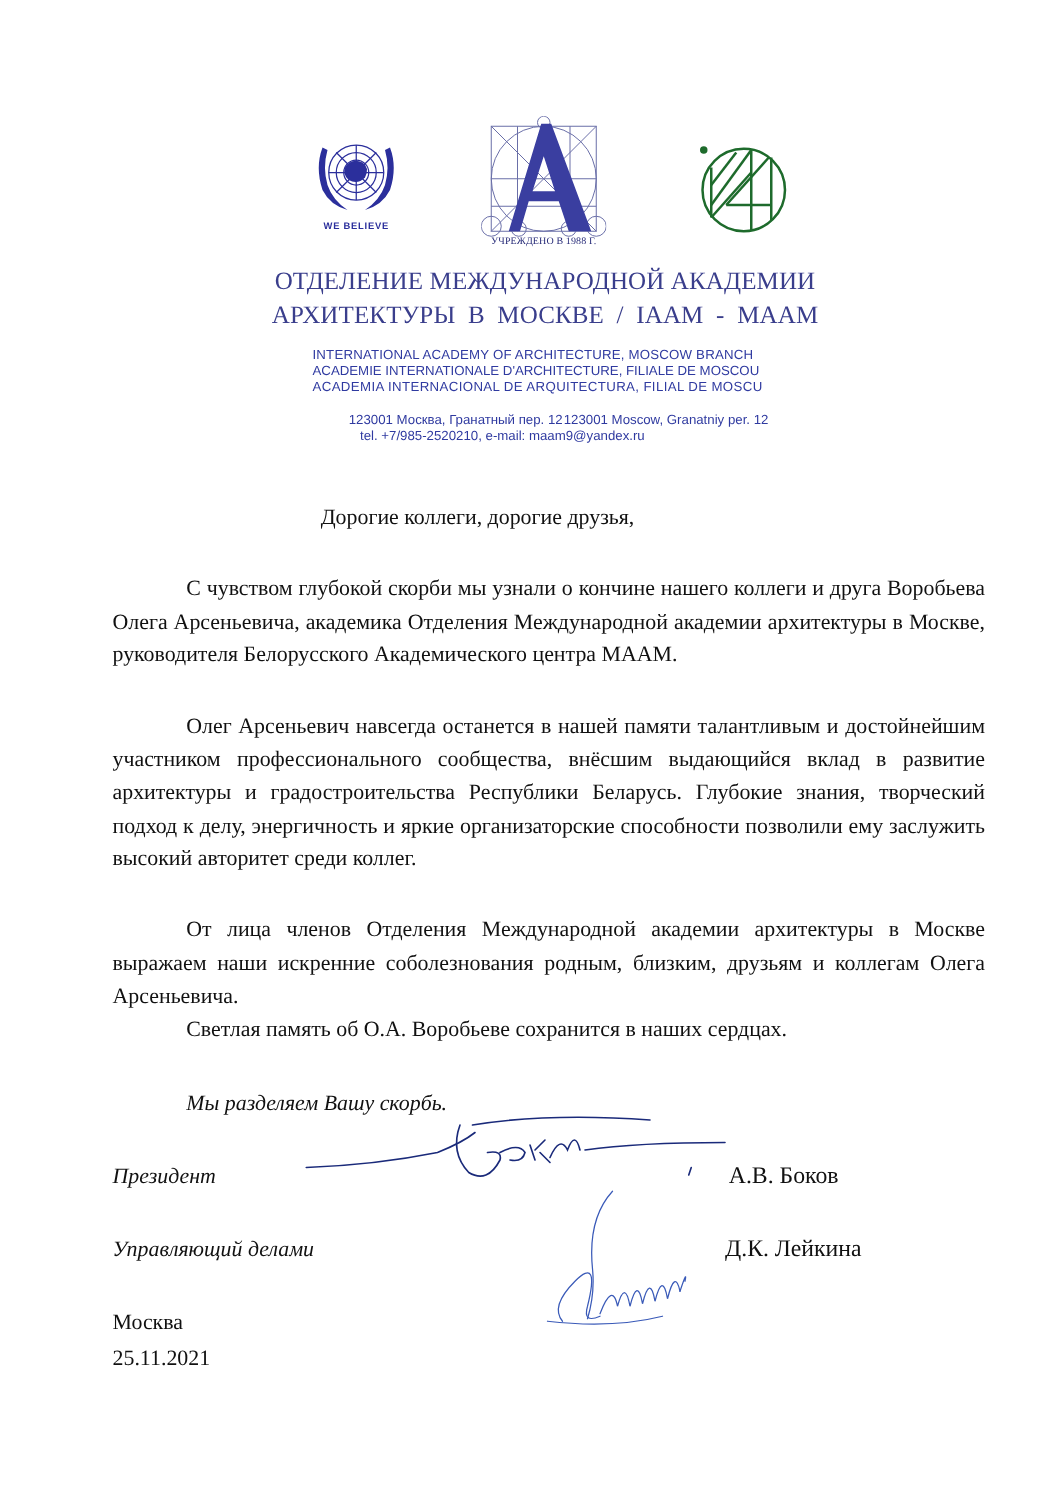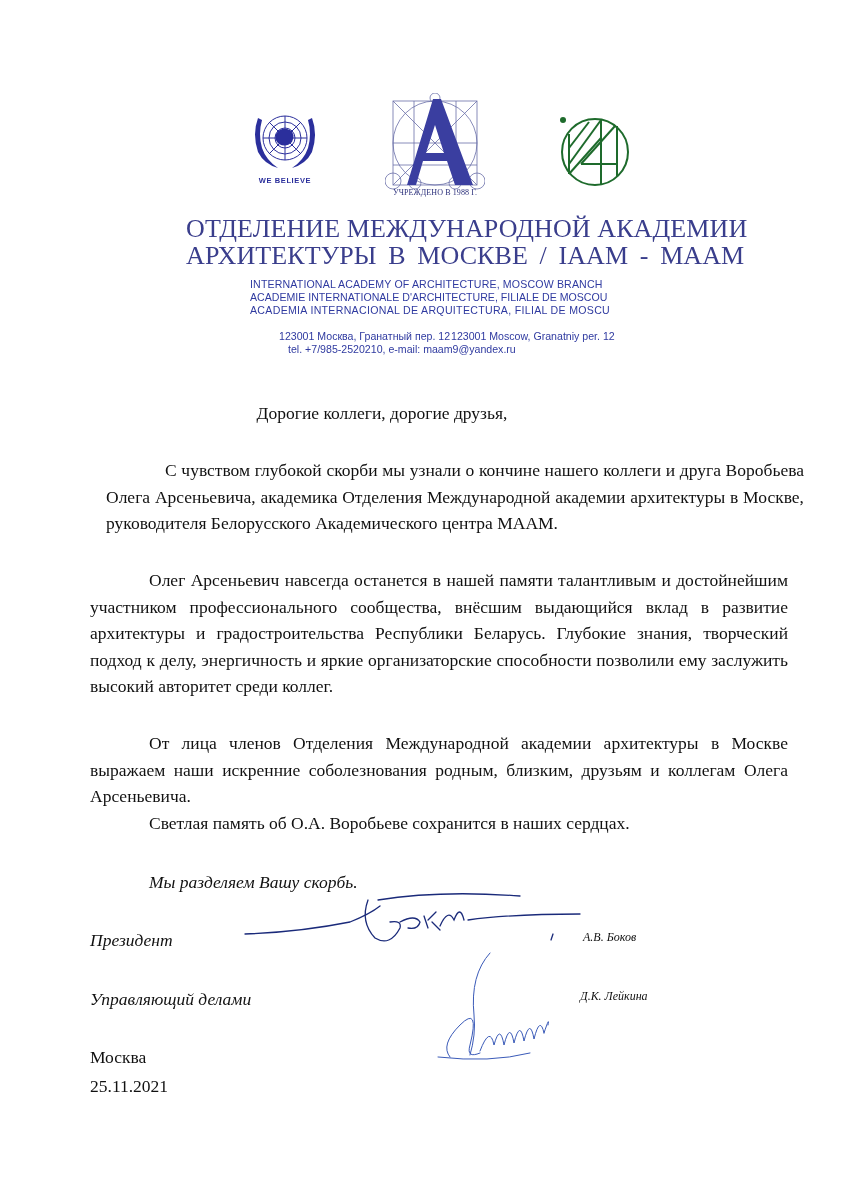--- a/index.html
+++ b/index.html
@@ -4,45 +4,45 @@
   <style>
     html, body { margin: 0; padding: 0; background: #ffffff; }
     body { width: 848px; height: 1200px; position: relative; overflow: hidden; font-family: "Liberation Serif", serif; color: #111; }
     .logo { position: absolute; }
     #logo-un { left: 248px; top: 104px; width: 74px; height: 80px; }
     #logo-a { left: 385px; top: 93px; width: 100px; height: 100px; }
     #logo-a-caption { position: absolute; left: 370px; top: 188px; width: 130px; text-align: center; font-family: "Liberation Serif", serif; font-size: 8px; color: #2a2e7a; letter-spacing: 0.1px; }
     #logo-green { left: 555px; top: 112px; width: 76px; height: 76px; }
     #un-caption { position: absolute; left: 248px; top: 176px; width: 74px; text-align: center; font-family: "Liberation Sans", sans-serif; font-weight: bold; font-size: 7.5px; color: #2b2f9c; letter-spacing: 0.6px; }
 
-    .org-title { position: absolute; left: 186px; width: 500px; text-align: center; font-family: "Liberation Serif", serif; font-size: 26px; color: #3a3e8c; letter-spacing: 0.1px; white-space: nowrap; }
+    .org-title { position: absolute; left: 186px; width: 500px; text-align: center; font-family: "Liberation Serif", serif; font-size: 20px; color: #3a3e8c; letter-spacing: 0.1px; white-space: nowrap; }
     #org-line1 { top: 214px; }
     #org-line2 { top: 241px; word-spacing: 5px; }
 
     .intl { position: absolute; left: 250px; width: 420px; font-family: "Liberation Sans", sans-serif; font-size: 10.6px; color: #2f3aa0; white-space: nowrap; text-align: justify; }
     #intl1 { top: 278px; letter-spacing: 0.15px; }
     #intl2 { top: 291px; }
     #intl3 { top: 304px; letter-spacing: 0.3px; }
     .addr { position: absolute; font-family: "Liberation Sans", sans-serif; font-size: 10.6px; color: #2f3aa0; white-space: nowrap; }
     #addr-ru { left: 250px; top: 330px; margin-left: 29px; }
     #addr-en { left: 451px; top: 330px; }
     #addr-contact { left: 288px; top: 343px; }
 
     .greeting { position: absolute; left: 0; width: 764px; top: 403px; text-align: center; font-size: 17.5px; }
 
     .body-text { position: absolute; left: 90px; width: 698px; font-size: 17.5px; line-height: 26.5px; text-align: justify; }
     .body-text p { margin: 0; text-indent: 59px; text-align: justify; }
-    #para1 { top: 457px; margin-left: 16px; }
+    #para1 { top: 457px; }
     #para2 { top: 567px; }
     #para3 { top: 730px; }
     #para4 { top: 810px; }
     .closing { position: absolute; left: 149px; top: 872px; font-size: 17.5px; font-style: italic; }
 
     .sig-role { position: absolute; left: 90px; font-size: 17.5px; font-style: italic; }
-    .sig-name { position: absolute; font-size: 12px; font-style: italic; }
+    .sig-name { position: absolute; font-size: 19px; }
     #role-president { top: 930px; }
     #name-president { left: 583px; top: 930px; }
     #role-manager { top: 989px; text-align: center; }
     #name-manager { left: 580px; top: 989px; }
     .signature { position: absolute; }
     #sig-bokov { left: 240px; top: 892px; width: 360px; height: 60px; }
     #sig-leikina { left: 430px; top: 945px; width: 150px; height: 120px; }
 
     .place { position: absolute; left: 90px; font-size: 17.5px; }
     #place-city { top: 1047px; }

